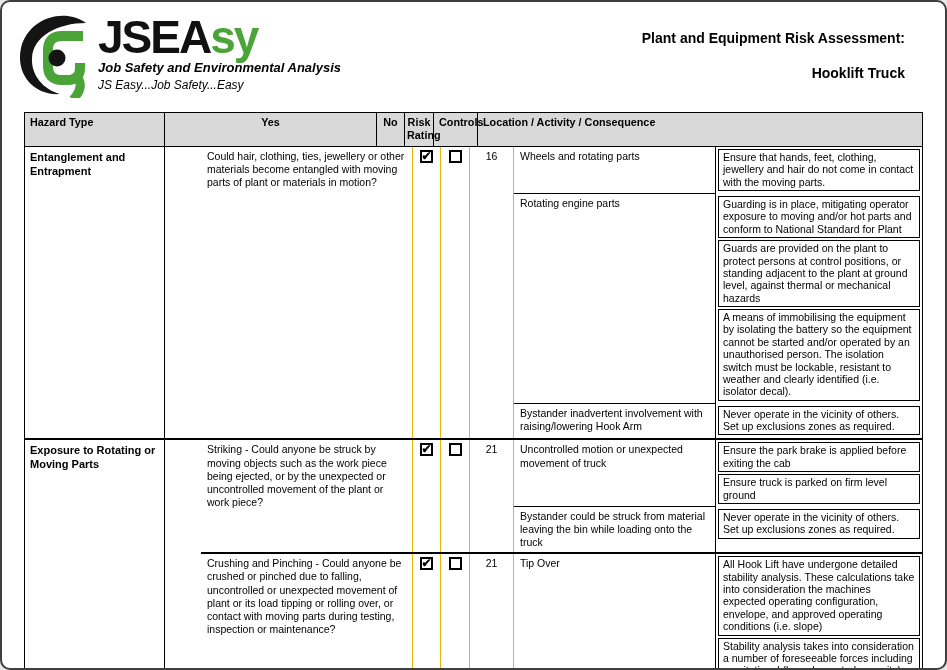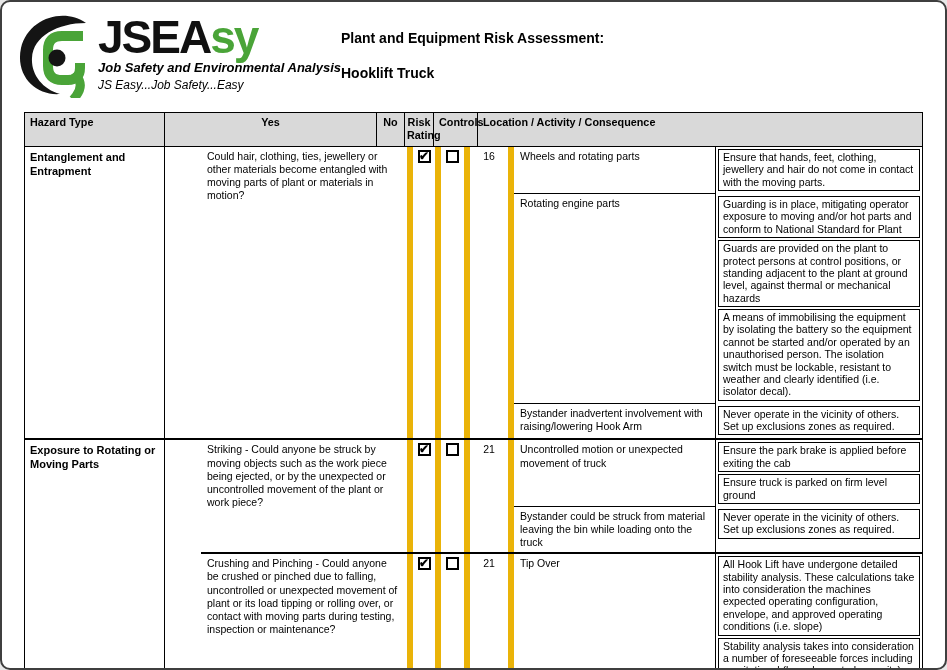--- a/index.html
+++ b/index.html
@@ -12,37 +12,37 @@
   
   .header { display:flex; height:110px; }
   .logo { display:flex; margin:12px 0 0 16px; }
   .logo-icon { width:78px; height:84px; flex:0 0 auto; }
   .logo-textcol { margin-left:2px; }
   .logo-word { font-size:46px; font-weight:bold; letter-spacing:-2px; line-height:46px; font-style:normal; }
   .logo-word .lg-black { color:#111; }
   .logo-word .lg-green { color:#4aa438; }
   .logo-tag1 { font-size:13px; font-weight:bold; font-style:italic; margin-top:0px; text-align:left; }
   .logo-tag2 { font-size:12px; font-weight:normal; font-style:italic; margin-top:3px; text-align:left; }
-  .titles { flex:1; text-align:left; padding-top:28px; padding-right:40px; }
+  .titles { flex:1; text-align:right; padding-top:28px; padding-right:40px; }
   .title-line1 { font-size:14px; font-weight:bold; }
   .title-line2 { font-size:14px; font-weight:bold; margin-top:19px; }
   
   .rtable { margin:0 22px; border:1px solid #000; border-bottom-width:2px;
     --c1:140px; --c2:212px; --c3:28px; --c4:29px; --c5:44px; --c6:202px; }
   .thead { display:grid; grid-template-columns: var(--c1) var(--c2) var(--c3) var(--c4) var(--c5) var(--c6) 1fr;
     background:#d9d9d9; border-bottom:1px solid #000; }
   .th { font-weight:bold; font-size:10.8px; line-height:1.2; padding:3px 12px 4px 5px; border-right:1px solid #000; }
   .th:last-child { border-right:none; }
   .th-c { text-align:center; padding-left:2px; padding-right:2px; }
   .section { display:grid; grid-template-columns: var(--c1) 1fr; gap: 36px; }
   .section + .section { border-top:2px solid #000; }
   .htype { border-right:1px solid #000; font-weight:bold; font-size:11px; line-height:1.25; padding:4px 6px 4px 5px; }
   .srow { display:grid; grid-template-columns: var(--c2) var(--c3) var(--c4) var(--c5) 1fr; }
   .srow-sep { border-top:2px solid #000; }
-  .cell { border-right:6px solid #eab308; }
+  .cell { border-right:1px solid #eab308; }
   .desc { font-size:10.5px; line-height:1.25; padding:3px 6px 3px 6px; }
   .ck { text-align:center; padding-top:3px; }
   .cb { width:13px; height:13px; border:2px solid #000; margin:0 auto; display:flex; align-items:center; justify-content:center; }
   .cb span { font-size:12px; font-weight:bold; line-height:10px; margin-top:-1px; }
   .rating { text-align:center; font-size:10.5px; padding-top:3px; }
   .groups { display:flex; flex-direction:column; }
   .group { display:grid; grid-template-columns: var(--c6) 1fr; }
   .group:not(:last-child) .gloc { border-bottom:1px solid #000; }
   .gloc { border-right:1px solid #000; font-size:10.5px; line-height:1.25; padding:3px 6px; }
   .gcontrols { padding:2px 2px 2px 2px; }

